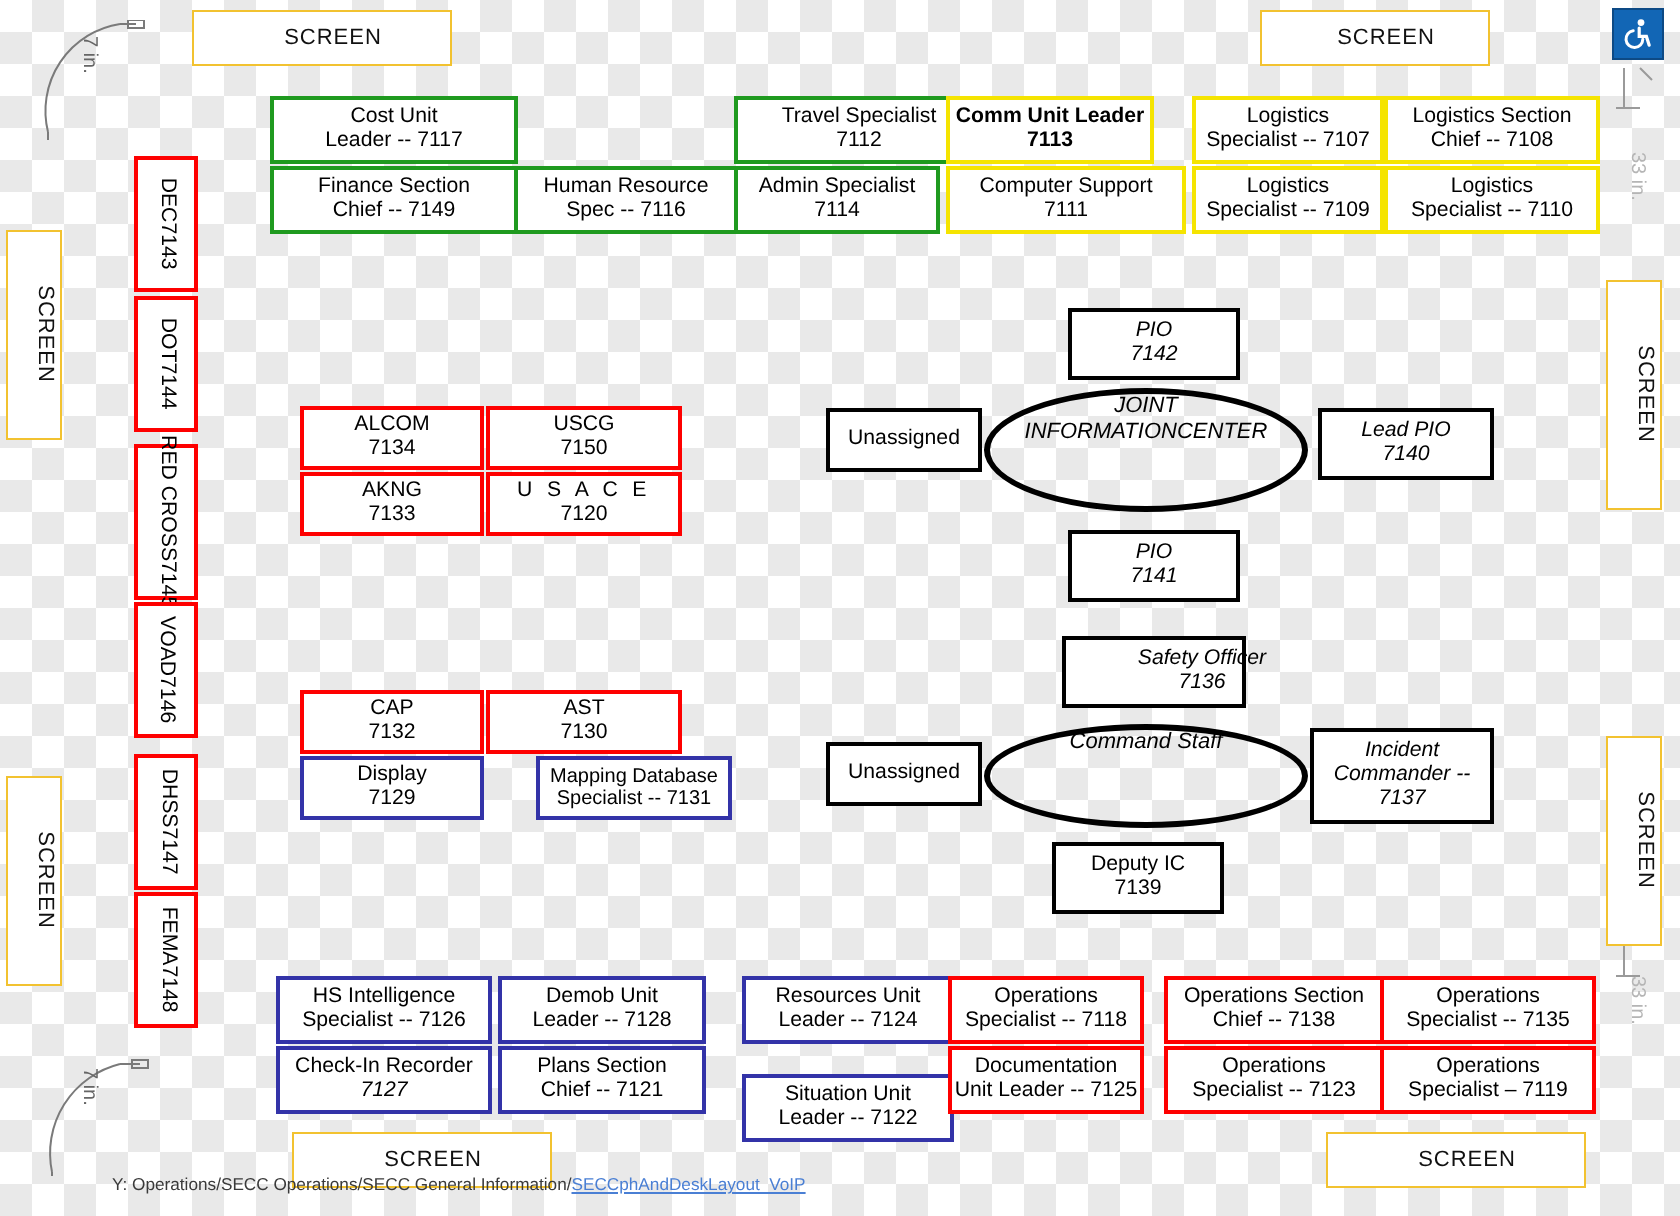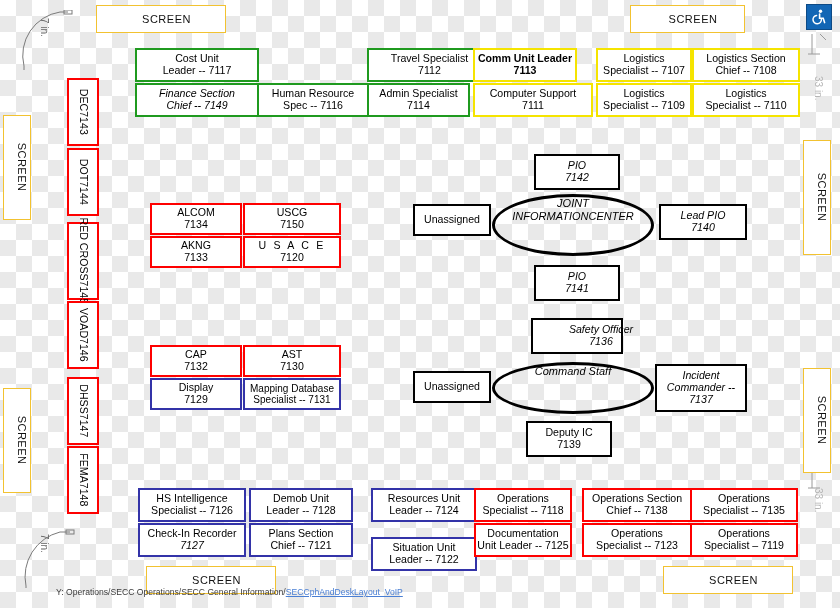--- a/index.html
+++ b/index.html
@@ -36,21 +36,21 @@
   .bx .ln { display: block; white-space: nowrap; }
 
   .green  { border: 2.5px solid #1f9a1f; }
   .yellow { border: 2.5px solid #f5e400; }
   .red    { border: 2.5px solid #fe0000; }
   .navy   { border: 2.5px solid #3333a8; }
   .black  { border: 2.5px solid #000000; }
   .screenbx { border: 1.6px solid #f2c230; background:#fff;padding-left:11px; }
 
   .t11 { font-size: 10.6px; }
-  .t10 { font-size: 10px; }
+  .t10 { font-size: 10px; margin-left: 25px; }
   .ital { font-style: italic; }
   .spaced { letter-spacing: 2.2px; }
 
   
   .ellipse {
     position: absolute;
     box-sizing: border-box;
     border: 3px solid #000;
     border-radius: 50%;
     background: transparent;
@@ -186,21 +186,21 @@
         <span class="ln">Cost Unit</span>
         <span class="ln">Leader -- 7117</span>
       </div>
   </div>
   <div class="bx green t11" style="left:367px; top:48px; width:125px; height:34px;">
     <div>
         <span class="ln">Travel Specialist</span>
         <span class="ln">7112</span>
       </div>
   </div>
-  <div class="bx green t11" style="left:135px; top:83px; width:124px; height:34px;font-style:italic;">
+  <div class="bx green t11" style="left:135px; top:83px; width:124px; height:34px;">
     <div>
         <span class="ln">Finance Section</span>
         <span class="ln">Chief -- 7149</span>
       </div>
   </div>
   <div class="bx green t11" style="left:257px; top:83px; width:112px; height:34px;">
     <div>
         <span class="ln">Human Resource</span>
         <span class="ln">Spec -- 7116</span>
       </div>

